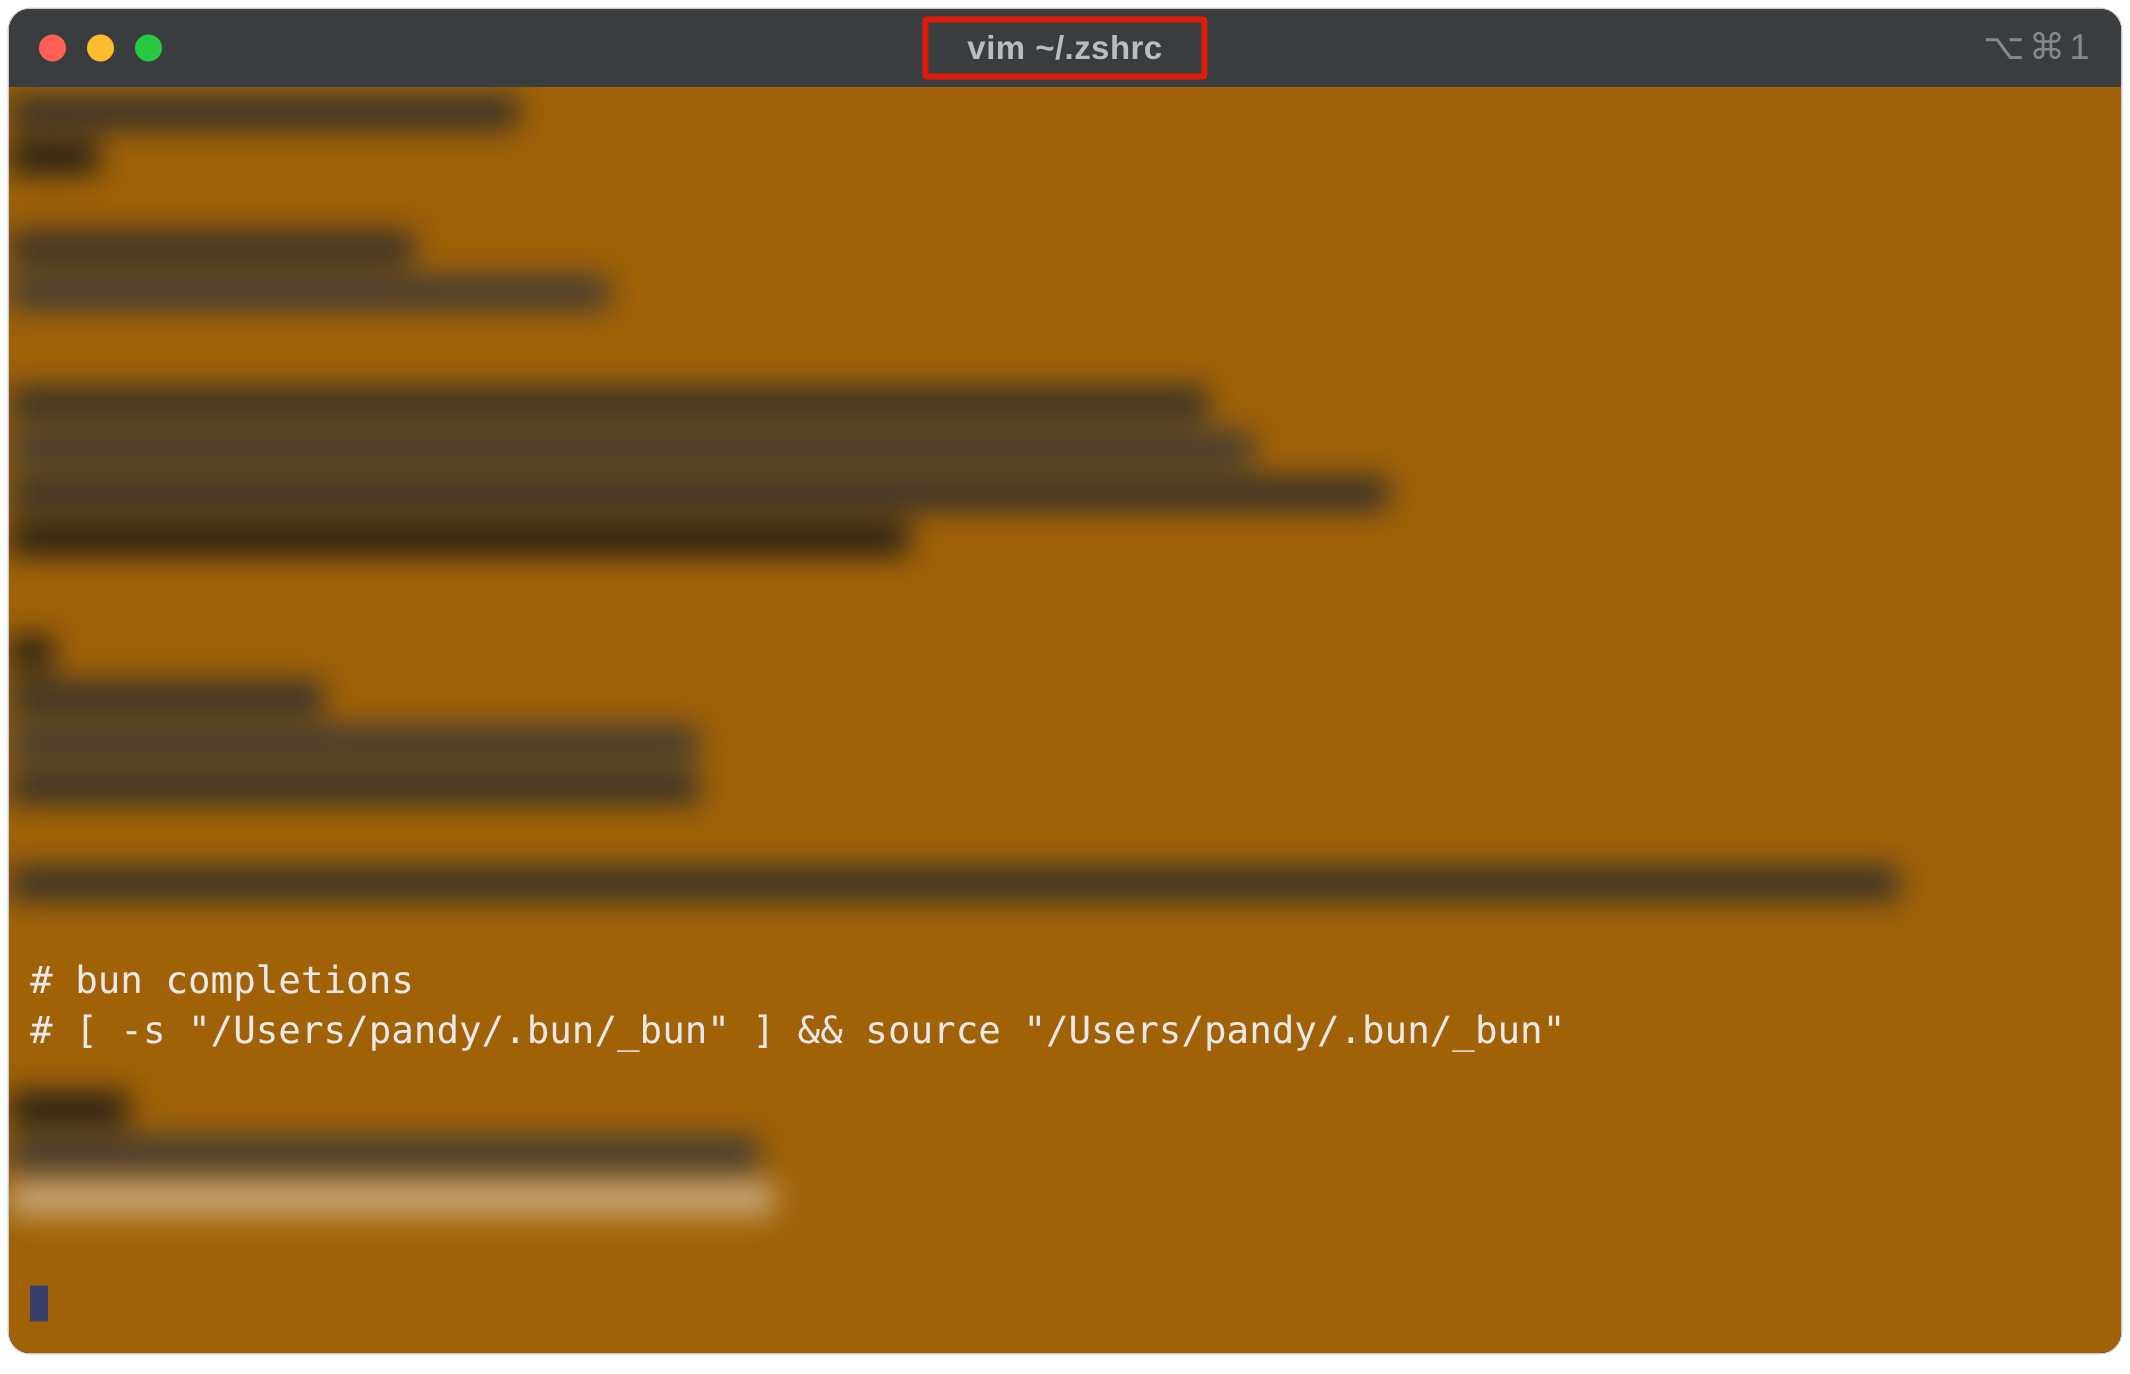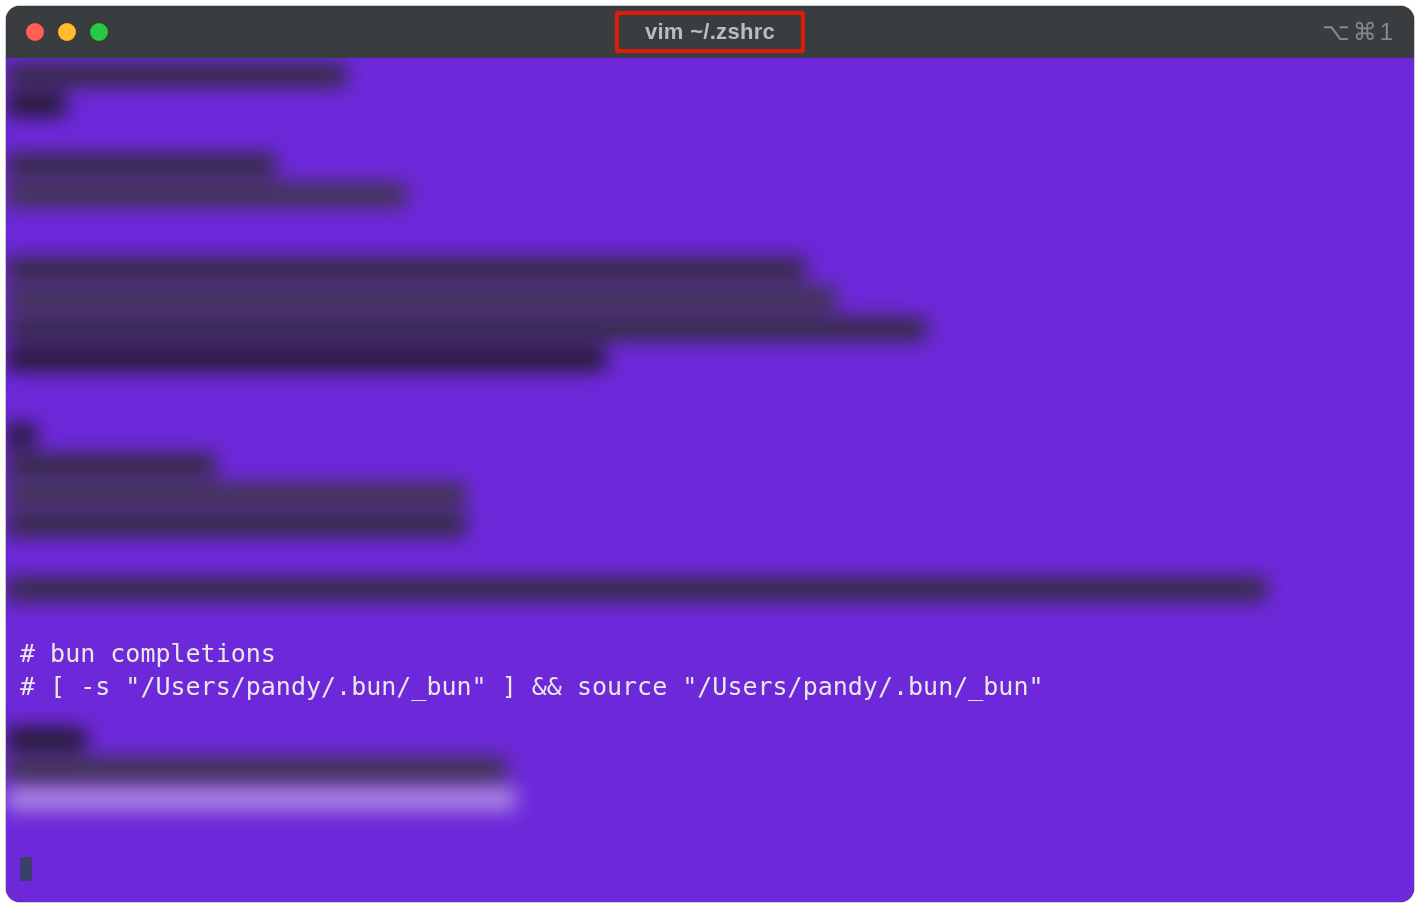--- a/index.html
+++ b/index.html
@@ -71,21 +71,21 @@
     font-size: 24px;
     letter-spacing: 3px;
     user-select: none;
   }
   .terminal {
     position: absolute;
     top: 52px;
     left: 0;
     right: 0;
     bottom: 0;
-    background: #6d28d9;
+    background: #a16207;
     color: #e6e6e6;
     font-size: 25px;
     line-height: 1.3;
     padding: 10px 14px 14px 14px;
   }
   
   .blur {
     position: absolute;
     filter: blur(10px);
     opacity: 0.95;

